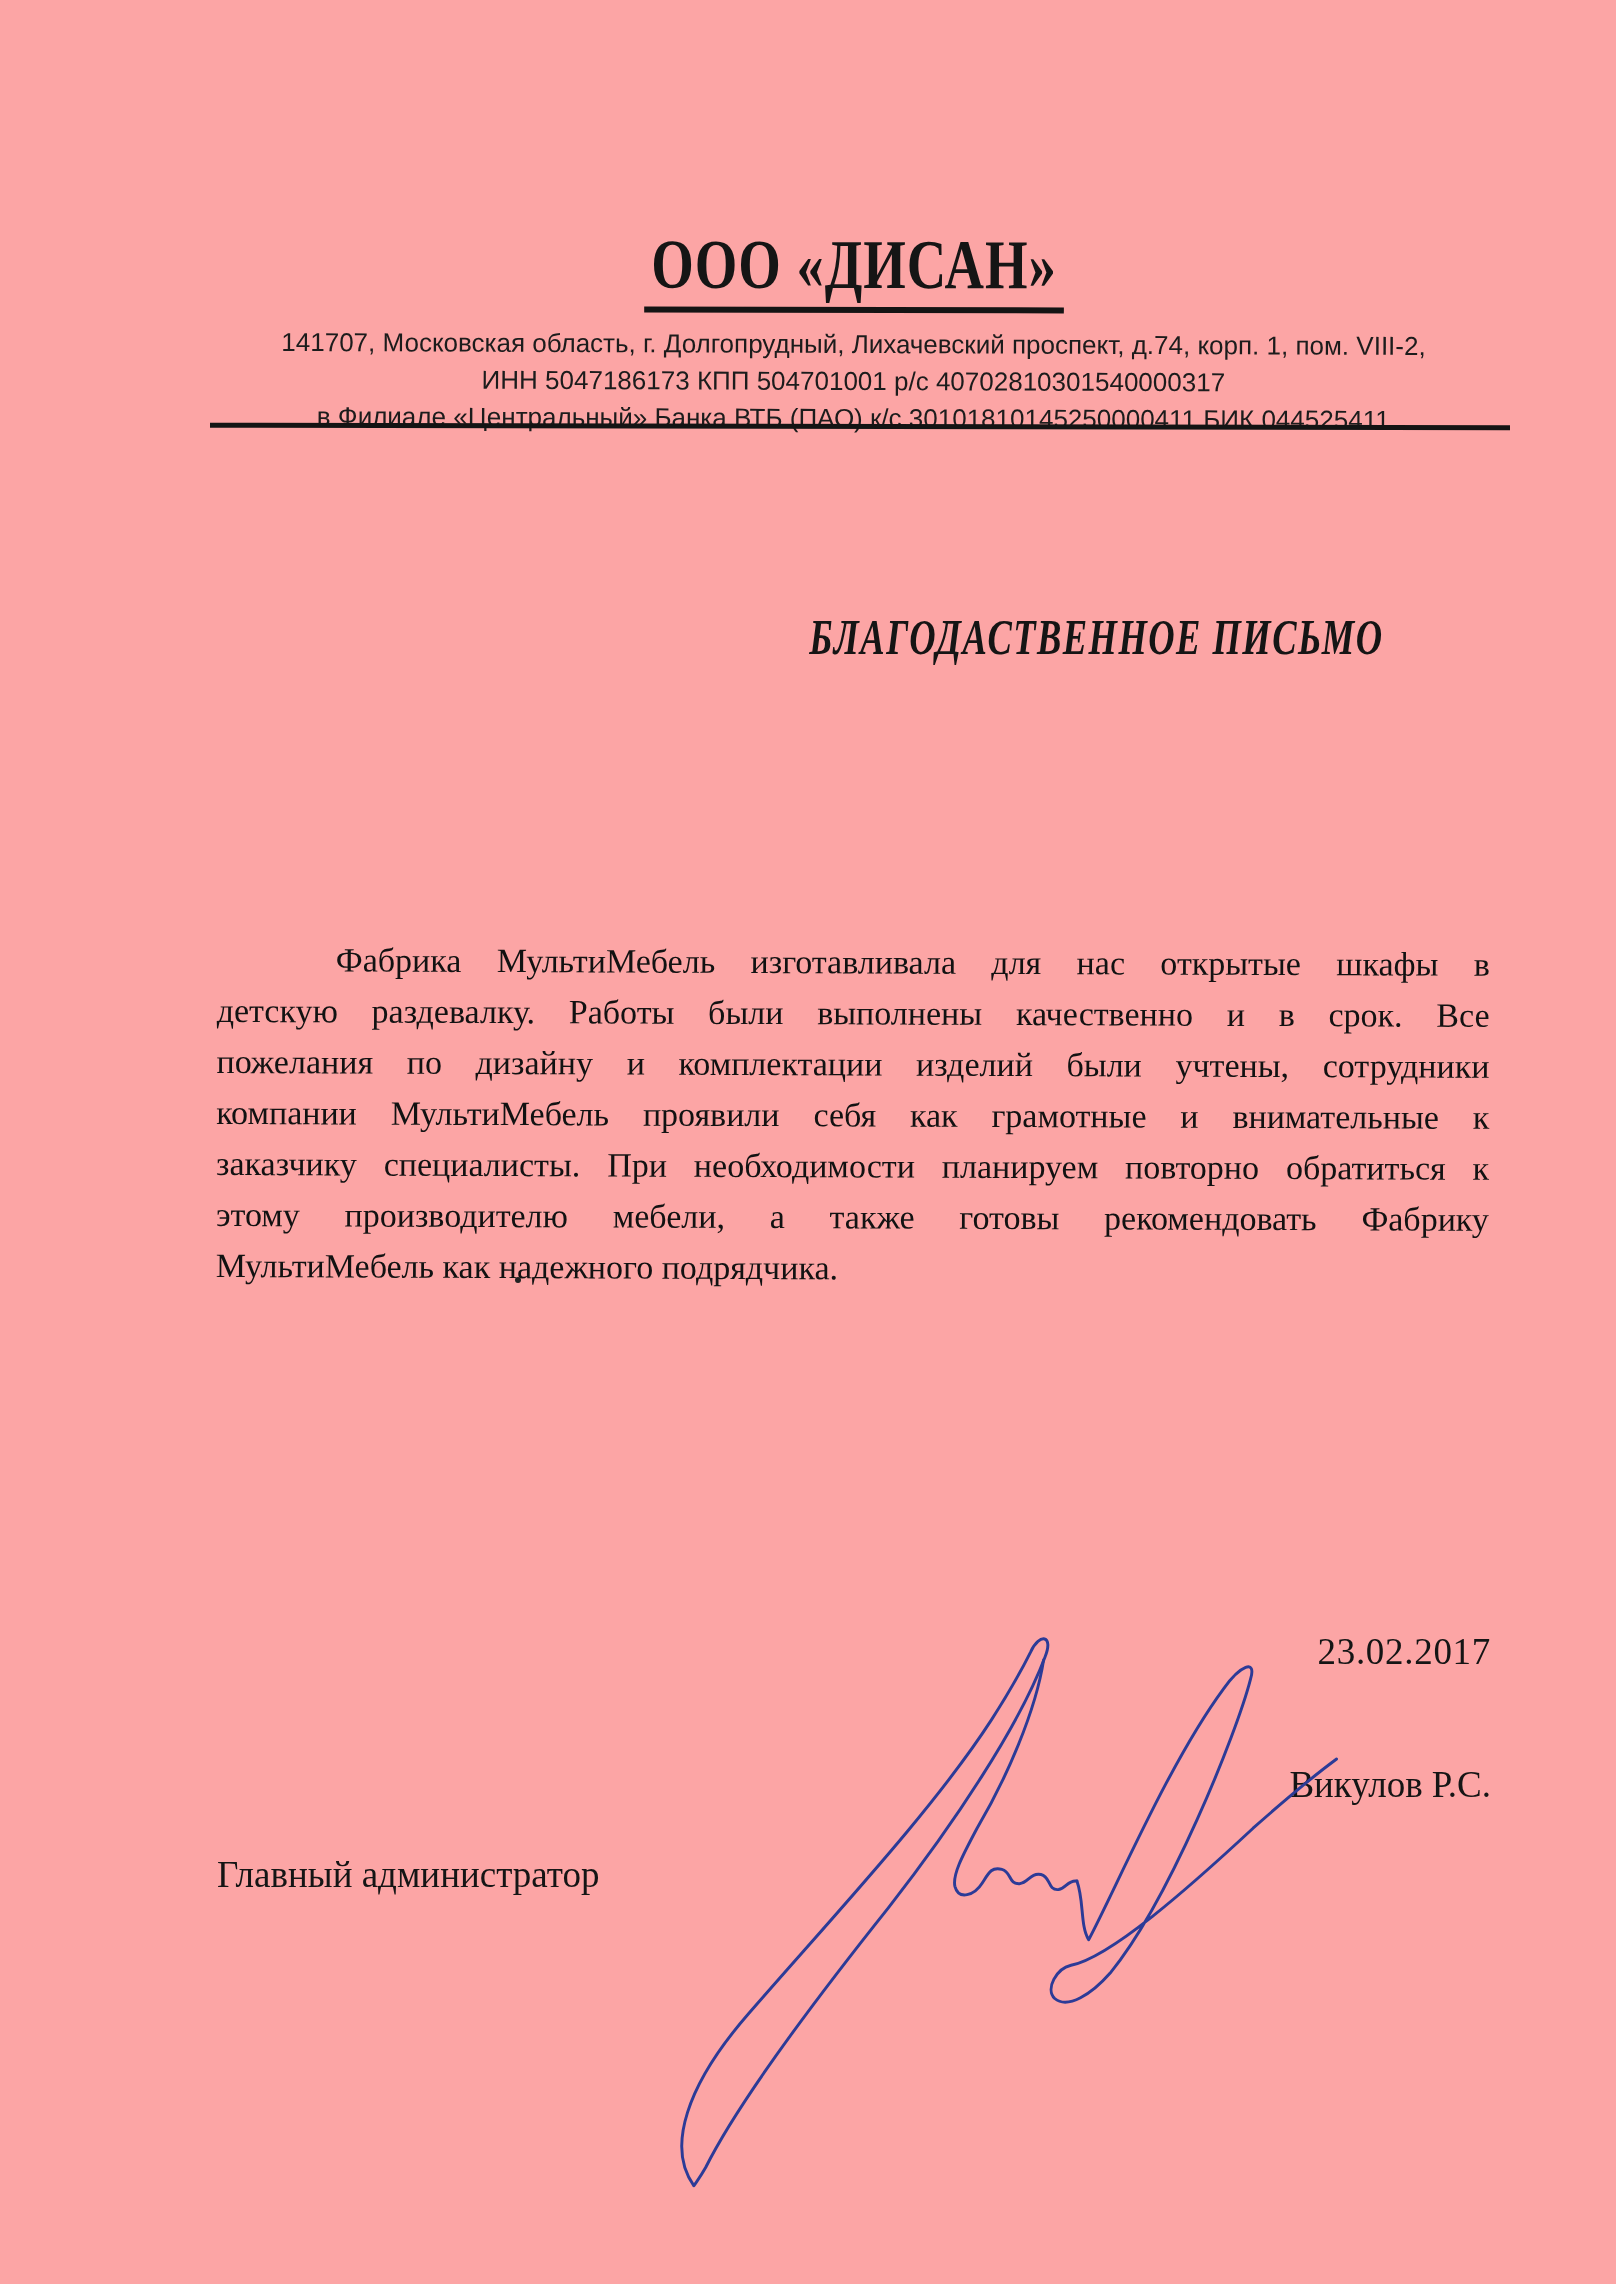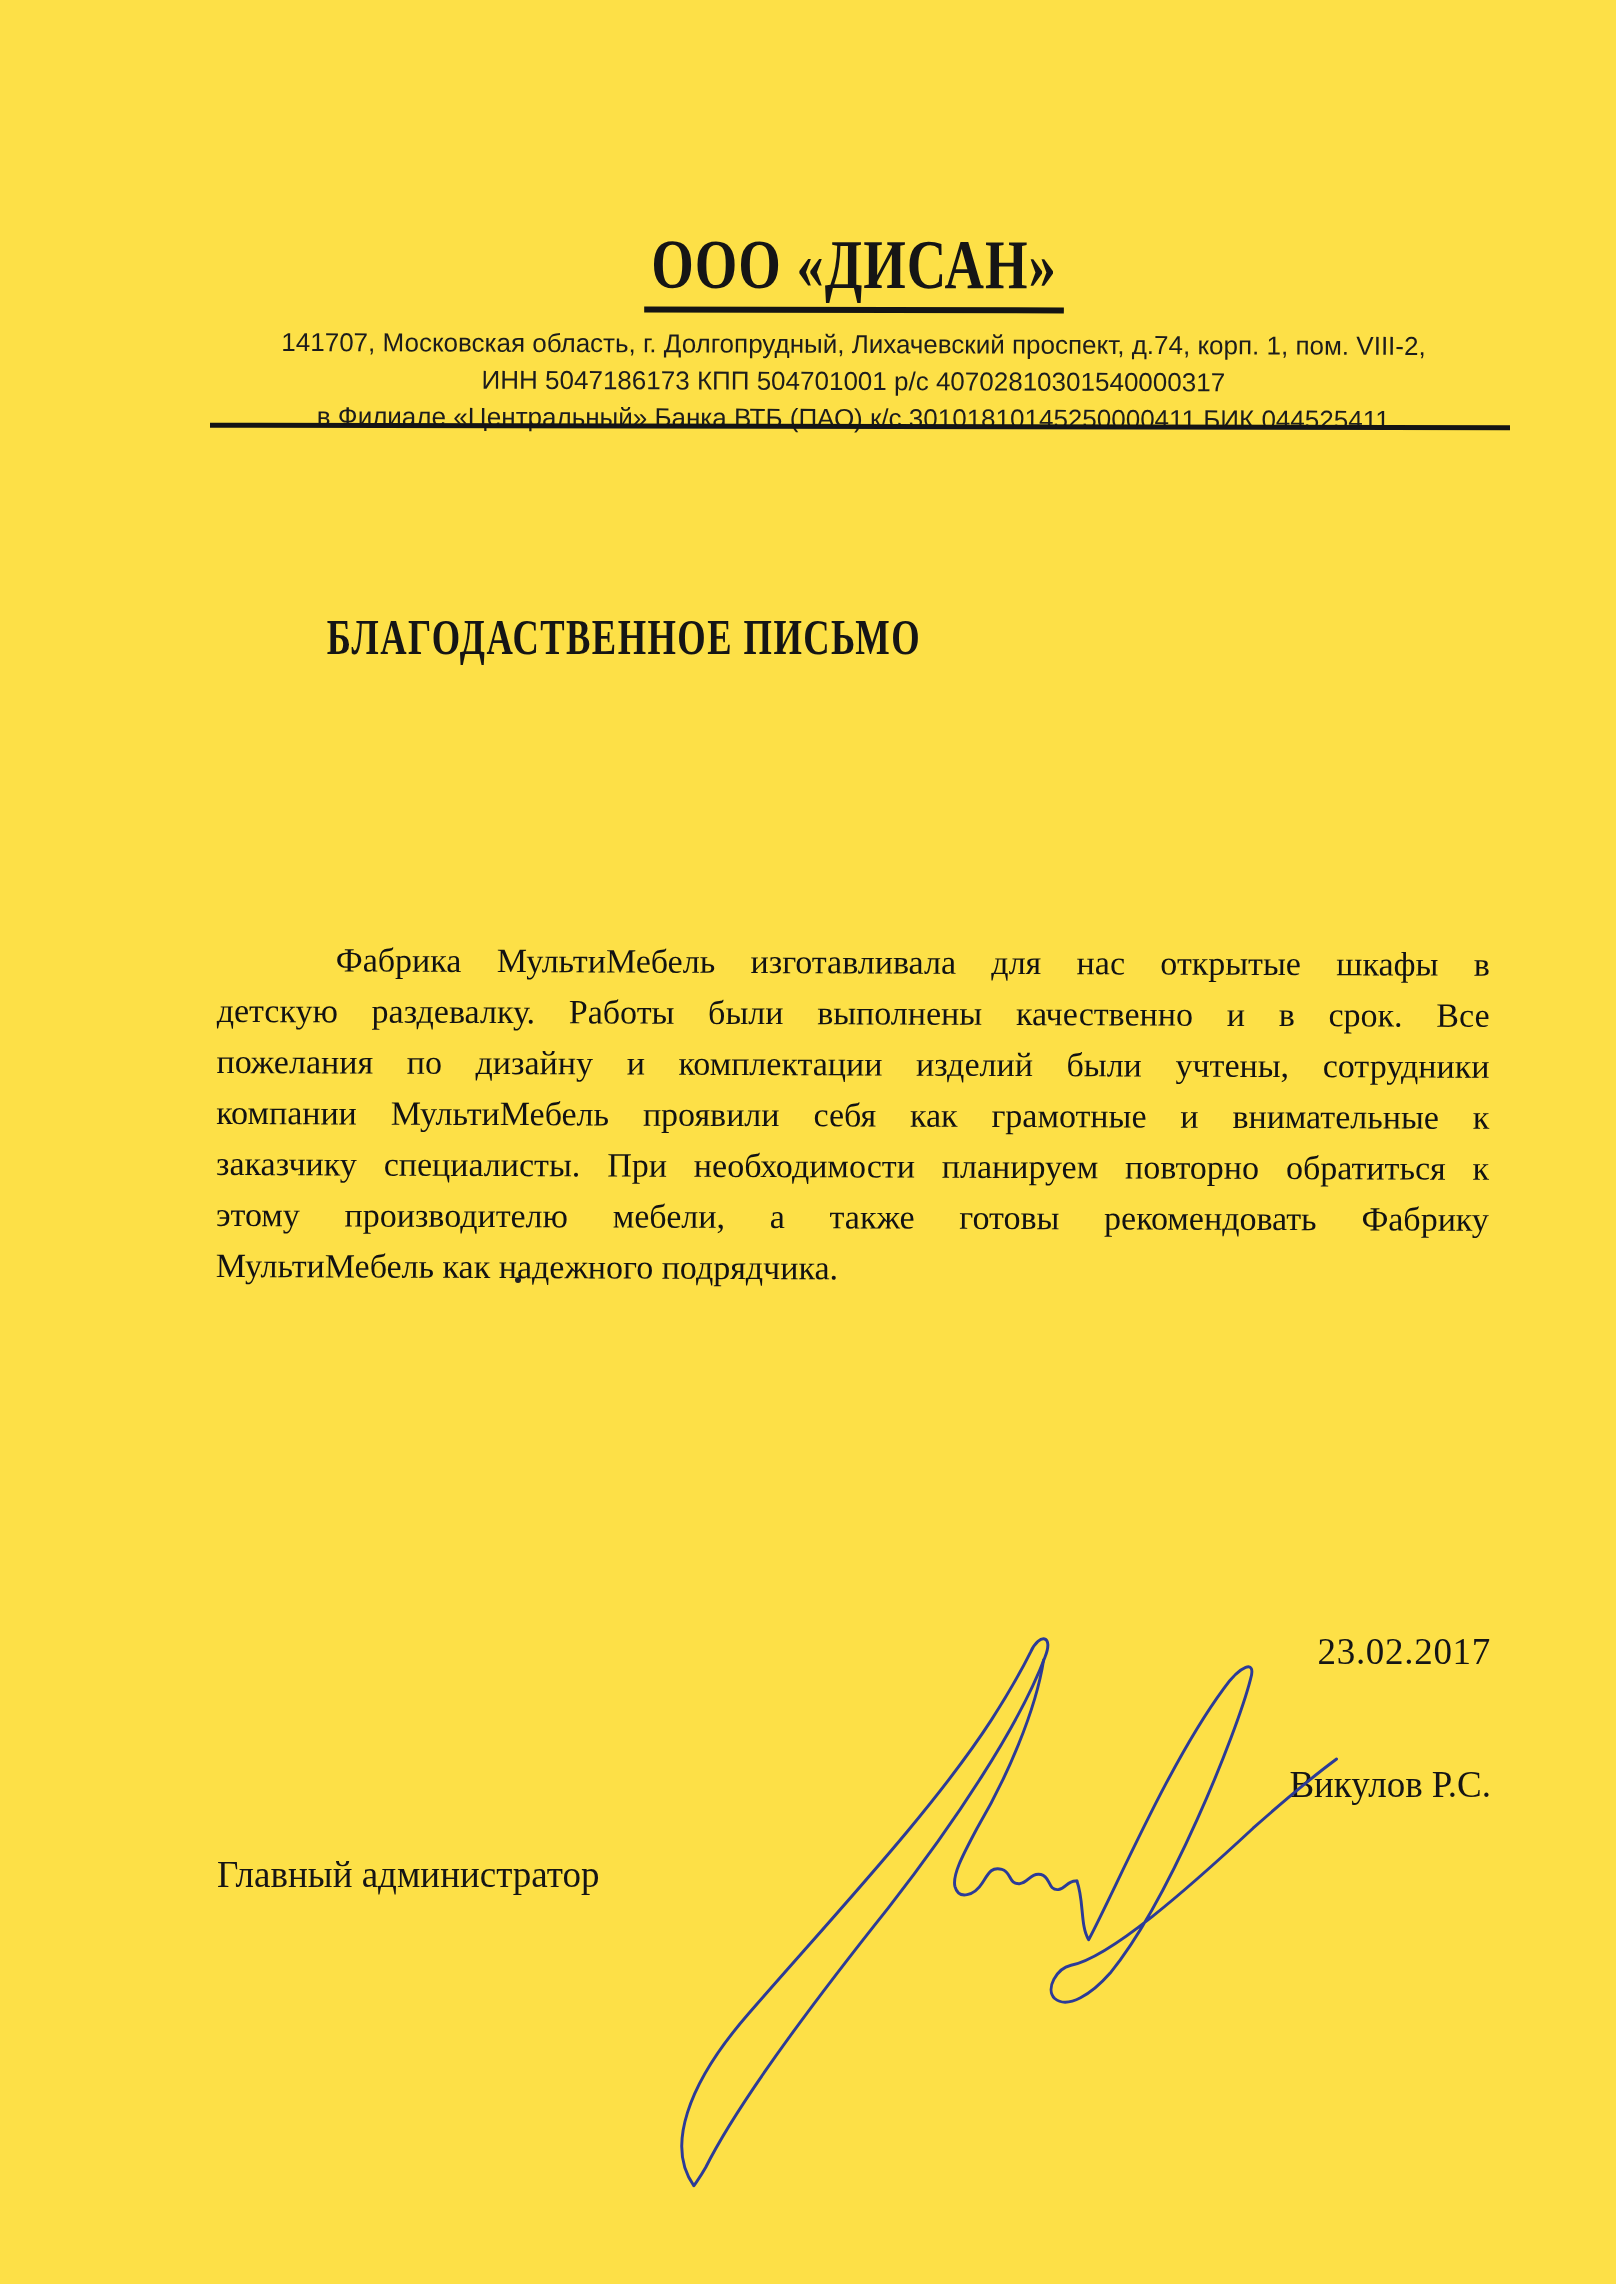--- a/index.html
+++ b/index.html
@@ -1,19 +1,19 @@
 <!DOCTYPE html>
 <html style="font-size:10.4px"><head>
 <meta charset="utf-8">
 <style>
   html,body{margin:0;padding:0;background:#8a8a8a;}
   .page{
     position:relative;
     width:1617px;height:2284px;
-    background:#fde047;
+    background:#fca5a5;
     overflow:hidden;
     font-family:"Liberation Serif","DejaVu Serif",serif;
     color:#151515;
   }
   
   .letterhead{
     position:absolute;left:217px;top:230px;width:1273px;
     text-align:center;transform:rotate(0.12deg);
   }
   .company-title{
@@ -30,21 +30,21 @@
     font-family:"Liberation Sans","DejaVu Sans",sans-serif;
     font-size:26px;line-height:37px;color:#1c1c1c;
     transform:rotate(0.08deg);
   }
   .separator{
     position:absolute;left:210px;top:424px;width:1300px;height:5.2px;
     background:#141414;transform:rotate(0.12deg);
   }
   
   .heading-wrap{
-    position:absolute;left:217px;top:612px;width:1273px;text-align:left;
+    position:absolute;left:217px;top:612px;width:1273px;text-align:right;font-style:italic;
   }
   .heading{
     display:inline-block;
     font-size:50px;font-weight:bold;line-height:1;letter-spacing:2px;
     transform:scaleX(0.73);transform-origin:center;
     white-space:nowrap;
   }
   
   .body-text{
     position:absolute;left:217px;top:934px;width:1273px;

